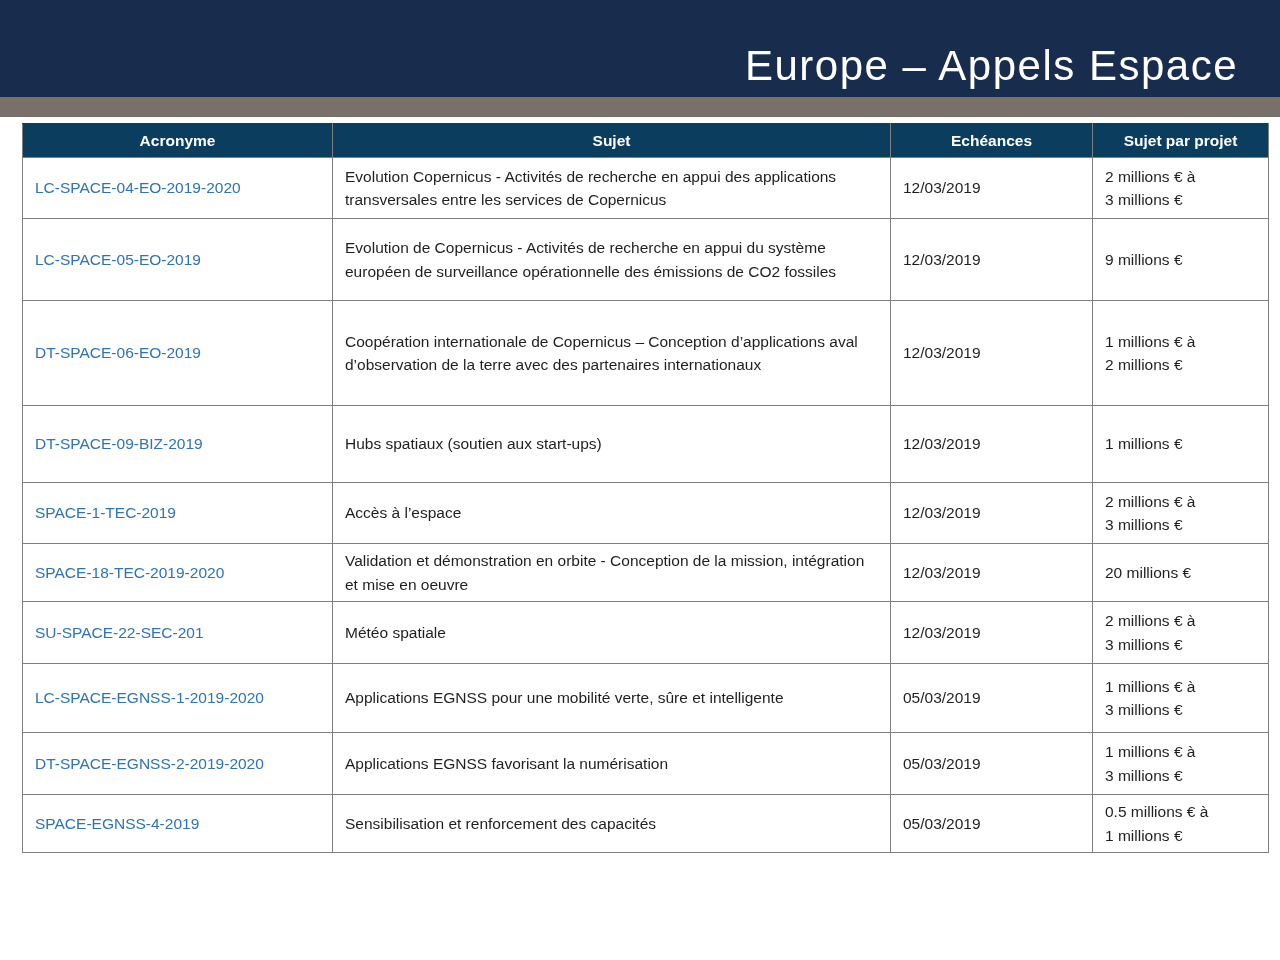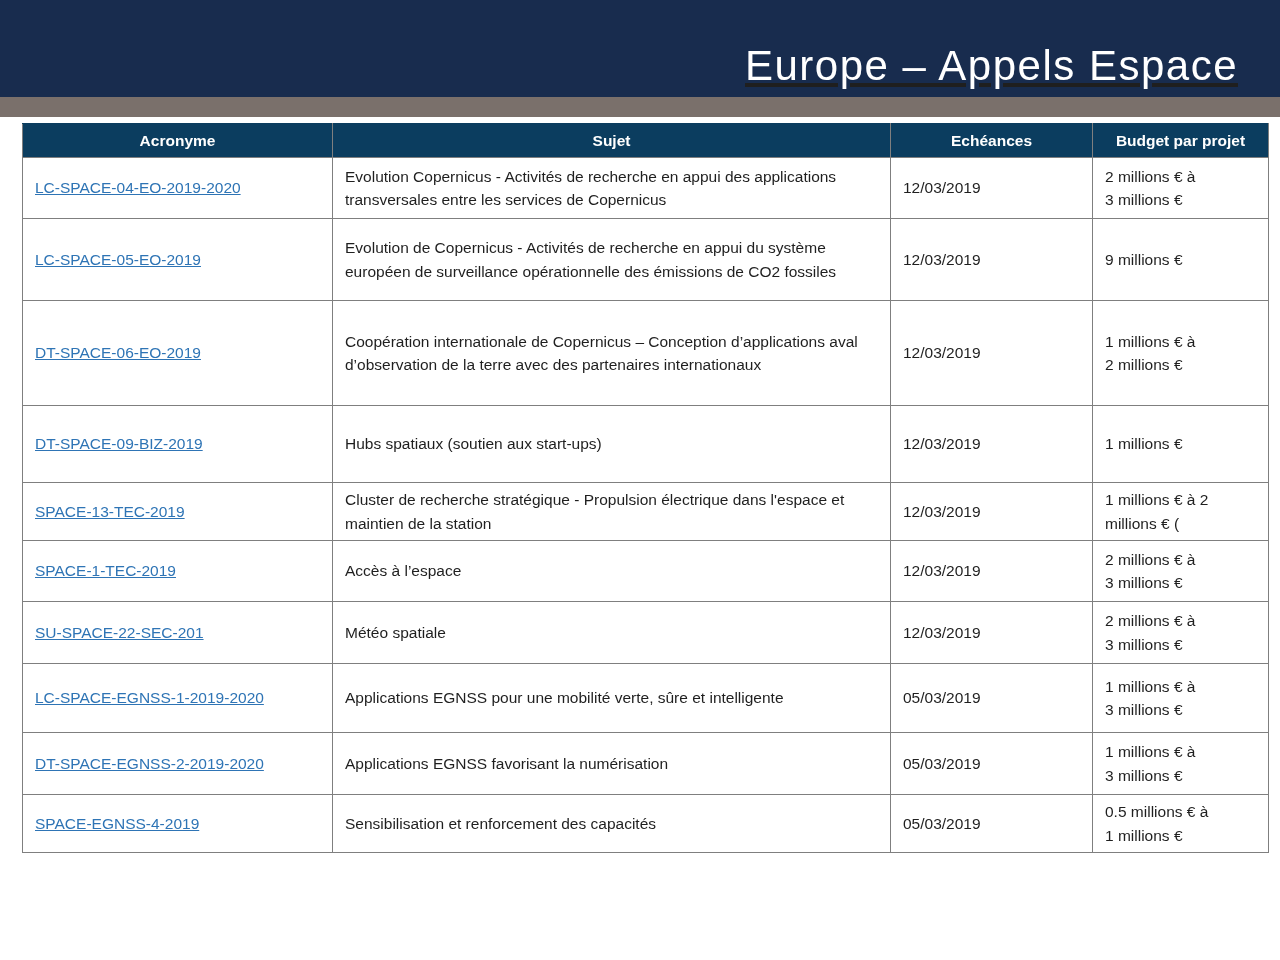--- a/index.html
+++ b/index.html
@@ -15,21 +15,20 @@
   html, body { width: 1280px; height: 960px; background: #FFFFFF; overflow: hidden; }
   body { font-family: "Liberation Sans", sans-serif; color: var(--body-text); }
 
   .banner {
     height: 97px;
     background: var(--banner-bg);
     display: flex;
     align-items: flex-end;
     justify-content: flex-end;
     padding: 0 42px 10px 0;
-    text-decoration: underline;
   }
   .banner h1 {
     color: #FFFFFF;
     font-size: 42px;
     font-weight: 400;
     letter-spacing: 1.5px;
     line-height: 1;
     white-space: nowrap;
   }
   .accent-strip { height: 20px; background: var(--strip-bg); }
@@ -60,21 +59,20 @@
     border: 1.5px solid var(--border);
     vertical-align: middle;
     font-size: 15.5px;
     line-height: 1.5;
     padding: 5px 10px 5px 12px;
     background: #FFFFFF;
   }
   td.acronym-cell { padding-left: 11px; }
   td.acronym-cell a {
     color: var(--link);
-    text-decoration: underline;
     cursor: pointer;
     white-space: nowrap;
     font-size: 15.5px;
   }
   td.subject-cell { padding-left: 14px; padding-right: 14px; }
   td.deadline-cell { padding-left: 15px; font-size: 16px; margin-top: 44px; }
   td.budget-cell { padding-left: 12px; padding-right: 6px; white-space: pre-line; }
   td.vtop { vertical-align: top; padding-top: 10px; }
 </style>
 </head>
@@ -92,21 +90,21 @@
       <col class="c-acronym">
         <col class="c-subject">
         <col class="c-deadline">
         <col class="c-budget">
     </colgroup>
     <thead>
       <tr style="height:34px">
         <th>Acronyme</th>
         <th>Sujet</th>
         <th>Echéances</th>
-        <th>Budget par projet</th>
+        <th>Sujet par projet</th>
       </tr>
     </thead>
     <tbody>
       <tr style="height:61px">
         <td class="acronym-cell"><a>LC-SPACE-04-EO-2019-2020</a></td>
         <td class="subject-cell">Evolution Copernicus - Activités de recherche en appui des applications transversales entre les services de Copernicus</td>
         <td class="deadline-cell">12/03/2019</td>
         <td class="budget-cell">2 millions € à
 3 millions €</td>
       </tr>
@@ -122,33 +120,32 @@
         <td class="deadline-cell">12/03/2019</td>
         <td class="budget-cell">1 millions € à
 2 millions €</td>
       </tr>
       <tr style="height:77px">
         <td class="acronym-cell"><a>DT-SPACE-09-BIZ-2019</a></td>
         <td class="subject-cell">Hubs spatiaux (soutien aux start-ups)</td>
         <td class="deadline-cell vtop">12/03/2019</td>
         <td class="budget-cell">1 millions €</td>
       </tr>
-      <tr style="height:58px">
-        <td class="acronym-cell"><a>SPACE-13-TEC-2019</a></td>
-        <td class="subject-cell">Cluster de recherche stratégique - Propulsion électrique dans l'espace et maintien de la station</td>
-        <td class="deadline-cell">12/03/2019</td>
-        <td class="budget-cell">1 millions € à 2
-millions € (</td>
-      </tr>
       <tr style="height:61px">
         <td class="acronym-cell"><a>SPACE-1-TEC-2019</a></td>
         <td class="subject-cell">Accès à l’espace</td>
         <td class="deadline-cell">12/03/2019</td>
         <td class="budget-cell">2 millions € à
 3 millions €</td>
+      </tr>
+      <tr style="height:58px">
+        <td class="acronym-cell"><a>SPACE-18-TEC-2019-2020</a></td>
+        <td class="subject-cell">Validation et démonstration en orbite - Conception de la mission, intégration et mise en oeuvre</td>
+        <td class="deadline-cell">12/03/2019</td>
+        <td class="budget-cell">20 millions €</td>
       </tr>
       <tr style="height:62px">
         <td class="acronym-cell"><a>SU-SPACE-22-SEC-201</a></td>
         <td class="subject-cell">Météo spatiale</td>
         <td class="deadline-cell">12/03/2019</td>
         <td class="budget-cell">2 millions € à
 3 millions €</td>
       </tr>
       <tr style="height:69px">
         <td class="acronym-cell"><a>LC-SPACE-EGNSS-1-2019-2020</a></td>

